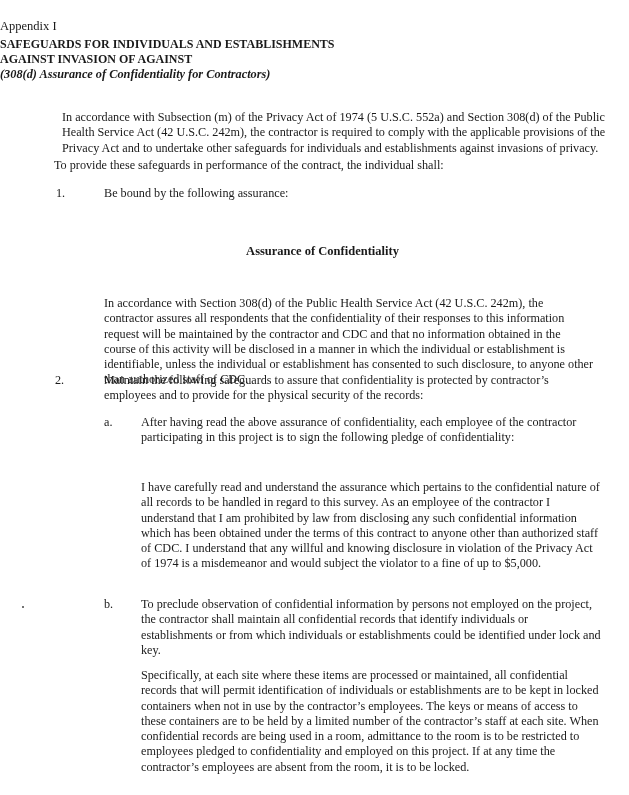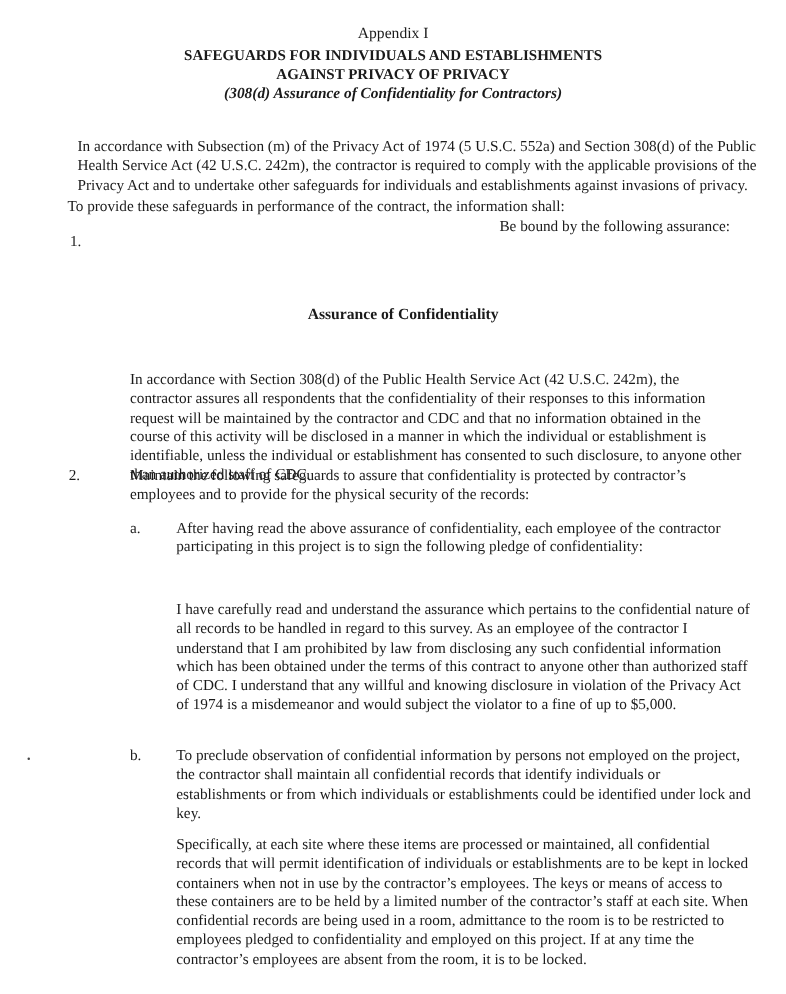--- a/index.html
+++ b/index.html
@@ -2,55 +2,55 @@
 <html><head>
 <meta charset="utf-8">
 <style>
   html, body { margin: 0; padding: 0; background: #ffffff; }
   body {
     width: 629px; height: 795px; overflow: hidden; position: relative;
     font-family: "Liberation Serif", "DejaVu Serif", serif;
     color: #1a1a1a; font-size: 12.2px; line-height: 15.3px;
   }
   .page { position: absolute; left: 0; top: 0; width: 629px; height: 795px; }
-  .center { text-align: center; }
+  .center { text-align: left; }
   .appendix { position: absolute; top: 19px; left: 0; width: 629px; font-size: 12.5px; }
   .title { position: absolute; top: 37px; left: 0; width: 629px; font-weight: bold; font-size: 12px; line-height: 15px; }
   .subtitle { position: absolute; top: 67px; left: 0; width: 629px; font-style: italic; font-weight: bold; font-size: 12.3px; }
   .para { position: absolute; }
   .p-intro { top: 110px; left: 31px; width: 560px; margin-left: 31px; }
   .p-provide { top: 158px; left: 54px; width: 540px; }
   .num { position: absolute; }
   .n1 { top: 186px; left: 56px; }
-  .t1 { top: 174px; left: 104px; width: 480px; text-align: right; }
+  .t1 { top: 186px; left: 104px; width: 480px; }
   .assure-head { position: absolute; top: 244px; left: 0; width: 629px; text-align: center; font-weight: bold; font-size: 12.5px; padding-left: 8px; }
   .p-assure { top: 272px; left: 104px; width: 490px; margin-top: 24px; }
   .n2 { top: 373px; left: 55px; }
   .t2 { top: 373px; left: 104px; width: 490px; }
   .la { top: 415px; left: 104px; }
   .ta { top: 415px; left: 141px; width: 455px; }
   .p-pledge { top: 480px; left: 141px; width: 460px; }
   .lb { top: 597px; left: 104px; }
   .tb { top: 597px; left: 141px; width: 460px; }
   .p-specific { top: 668px; left: 141px; width: 460px; }
   .speck { position: absolute; top: 606px; left: 22px; width: 2px; height: 2px; background: #444; border-radius: 1px; }
 </style>
 </head>
 <body>
 
 <div class="page">
   <div class="appendix center">Appendix I</div>
   <div class="title center">
     <div>SAFEGUARDS FOR INDIVIDUALS AND ESTABLISHMENTS</div>
-    <div>AGAINST PRIVACY OF PRIVACY</div>
+    <div>AGAINST INVASION OF AGAINST</div>
   </div>
   <div class="subtitle center">(308(d) Assurance of Confidentiality for Contractors)</div>
 
   <div class="para p-intro">In accordance with Subsection (m) of the Privacy Act of 1974 (5 U.S.C. 552a) and Section 308(d) of the Public Health Service Act (42 U.S.C. 242m), the contractor is required to comply with the applicable provisions of the Privacy Act and to undertake other safeguards for individuals and establishments against invasions of privacy.</div>
-  <div class="para p-provide">To provide these safeguards in performance of the contract, the information shall:</div>
+  <div class="para p-provide">To provide these safeguards in performance of the contract, the individual shall:</div>
 
   <div class="num n1">1.</div>
   <div class="para t1">Be bound by the following assurance:</div>
   <div class="assure-head">Assurance of Confidentiality</div>
   <div class="para p-assure">In accordance with Section 308(d) of the Public Health Service Act (42 U.S.C. 242m), the contractor assures all respondents that the confidentiality of their responses to this information request will be maintained by the contractor and CDC and that no information obtained in the course of this activity will be disclosed in a manner in which the individual or establishment is identifiable, unless the individual or establishment has consented to such disclosure, to anyone other than authorized staff of CDC.</div>
 
   <div class="num n2">2.</div>
   <div class="para t2">Maintain the following safeguards to assure that confidentiality is protected by contractor’s employees and to provide for the physical security of the records:</div>
 
   <div class="num la">a.</div>

